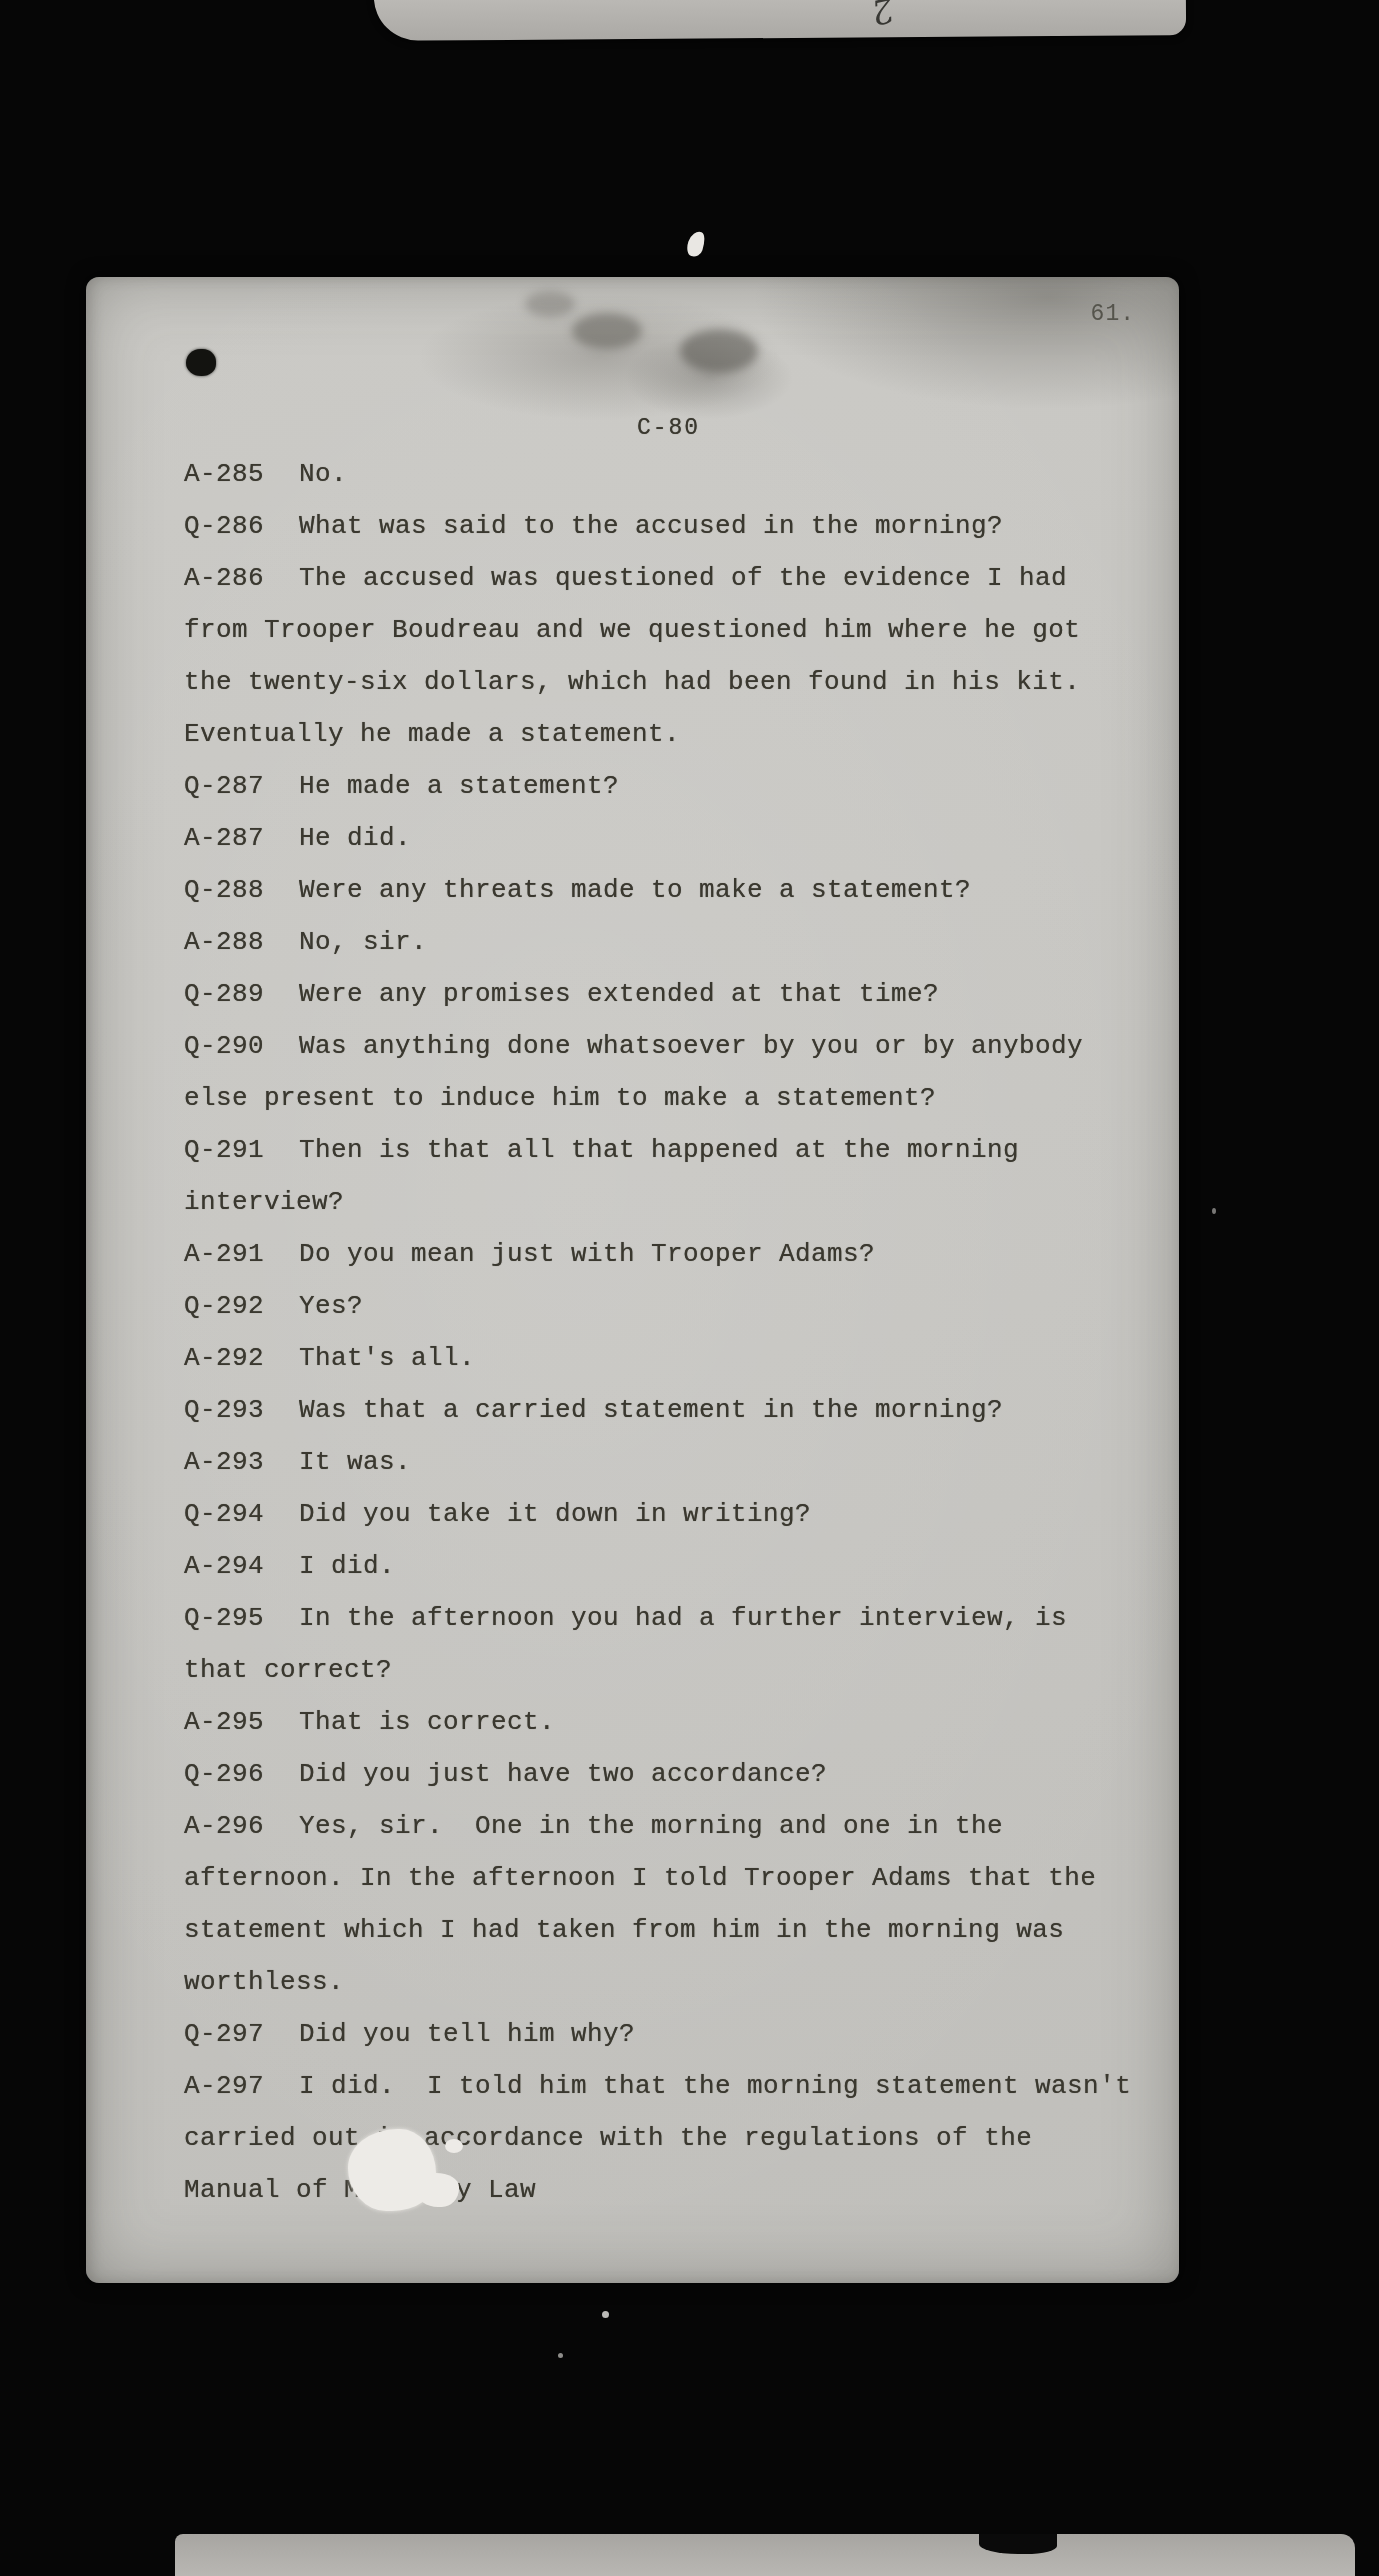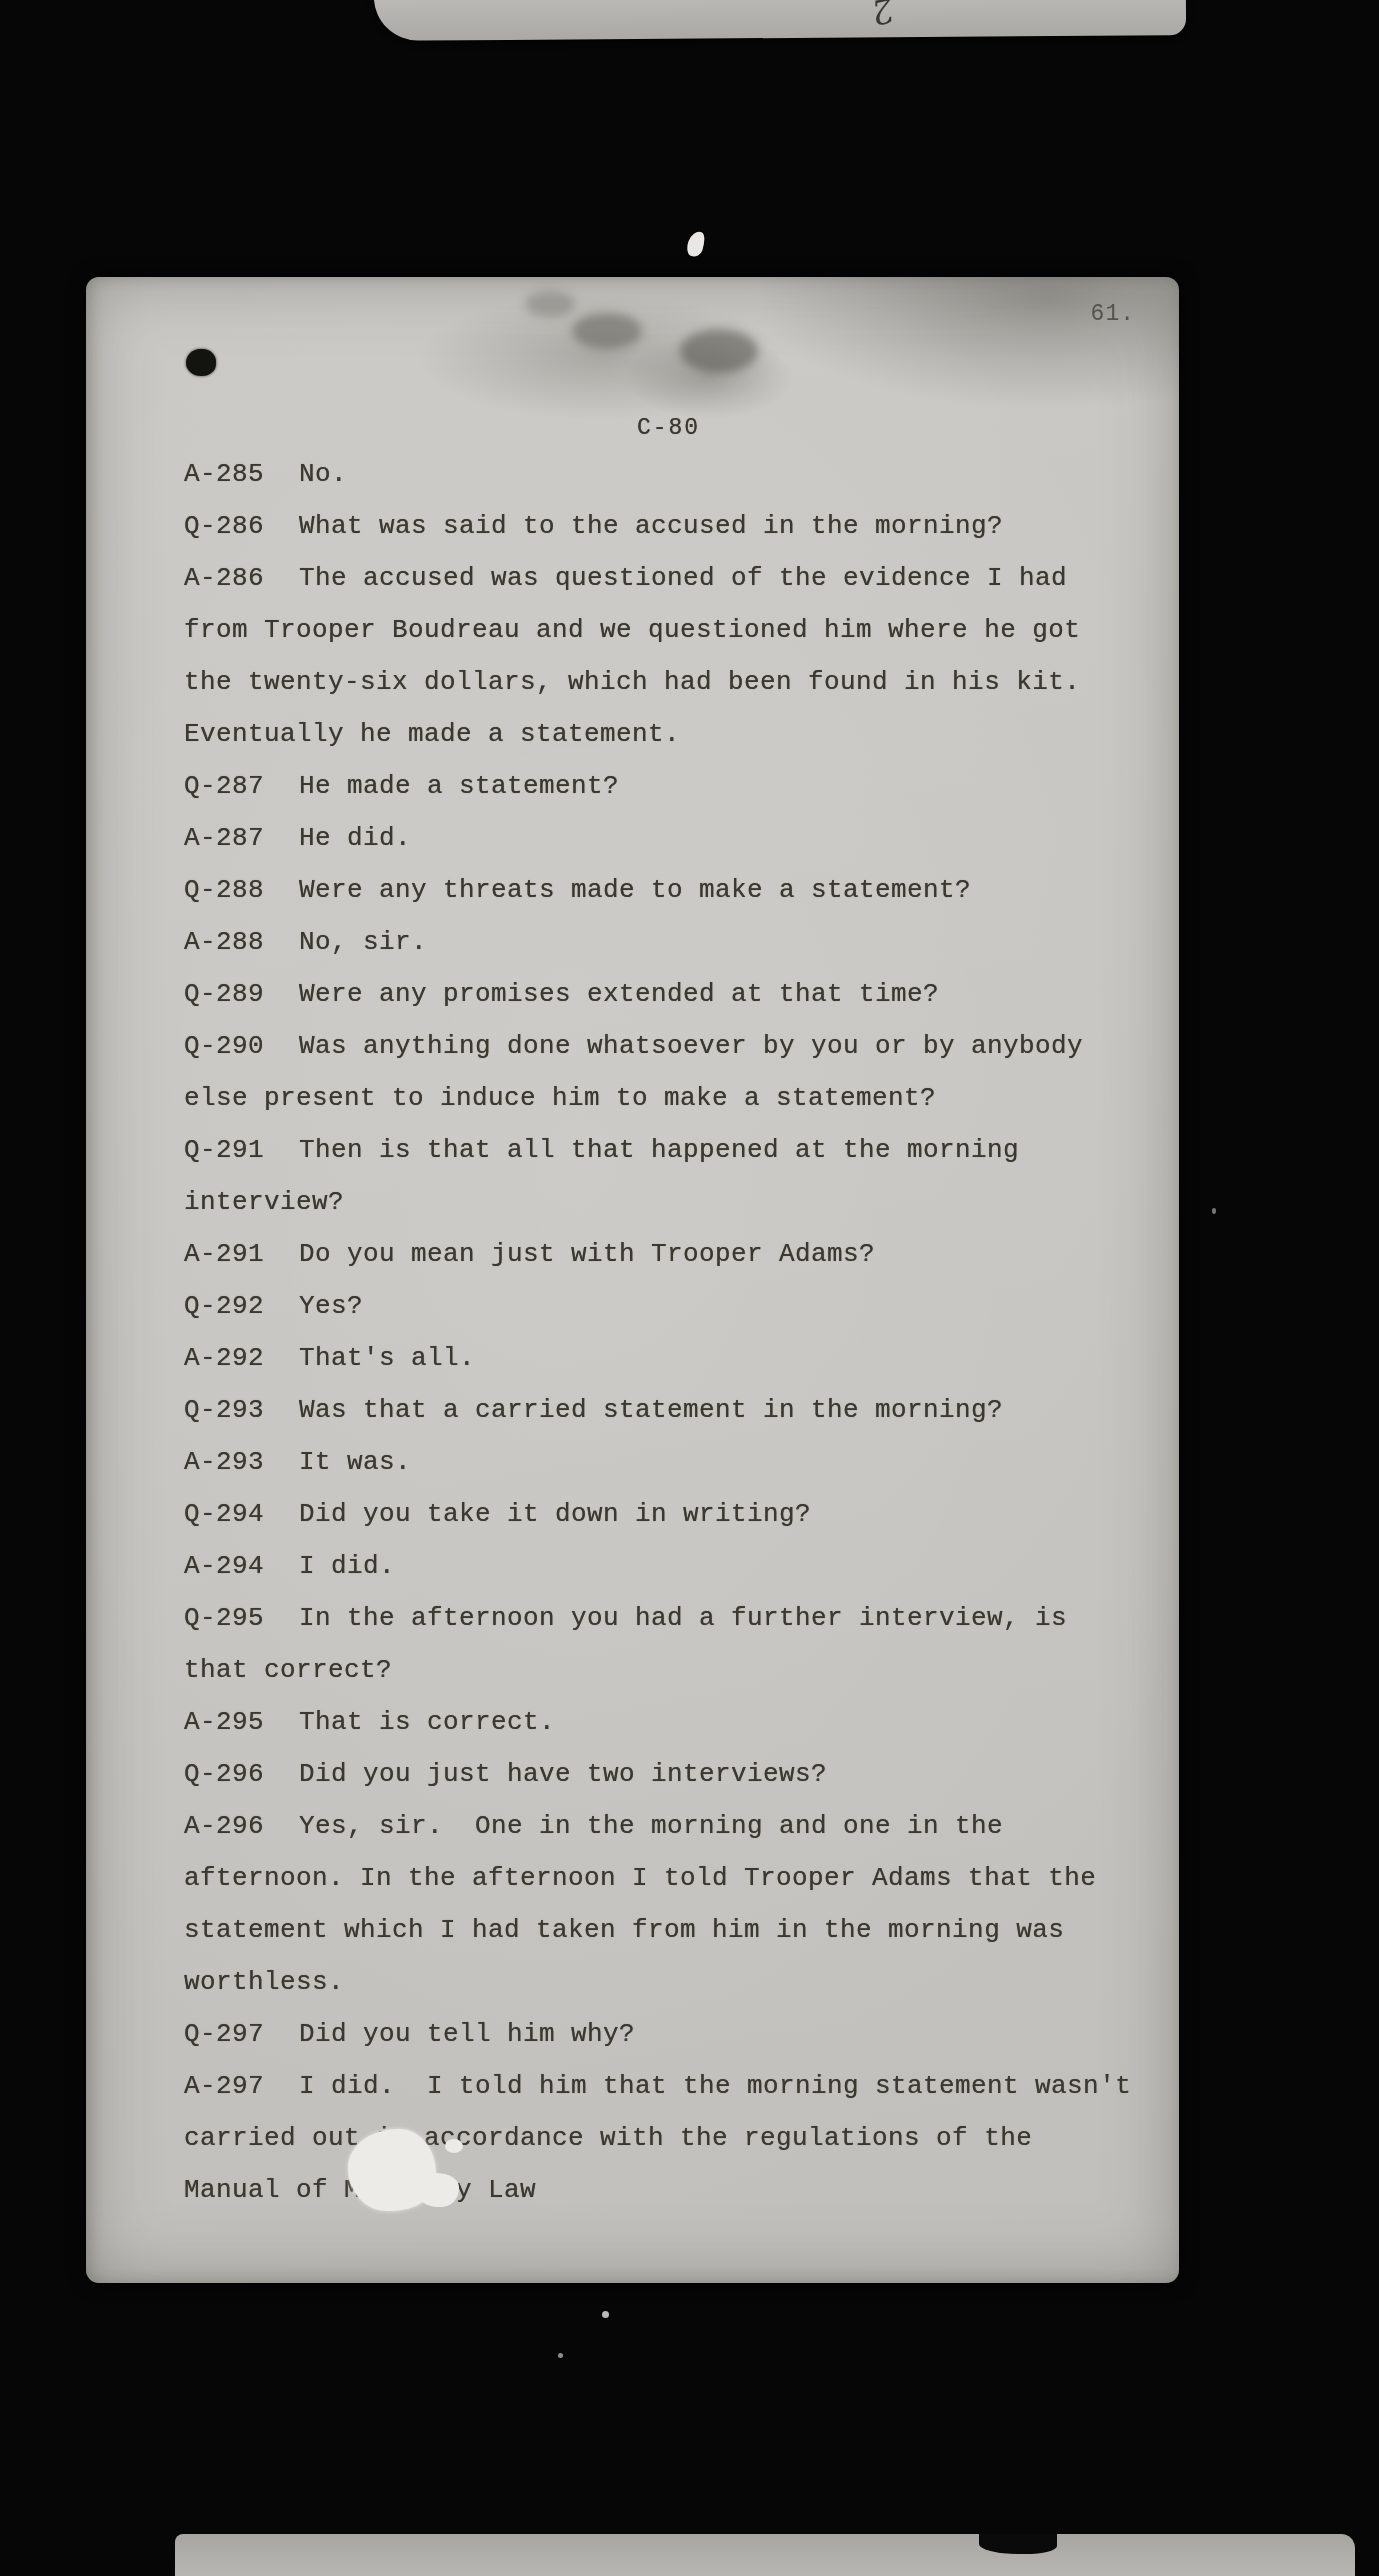--- a/index.html
+++ b/index.html
@@ -156,21 +156,21 @@
         <p class="entry"><span class="entry-label">Q-291</span><span class="entry-text">Then is that all that happened at the morning interview?</span></p>
         <p class="entry"><span class="entry-label">A-291</span><span class="entry-text">Do you mean just with Trooper Adams?</span></p>
         <p class="entry"><span class="entry-label">Q-292</span><span class="entry-text">Yes?</span></p>
         <p class="entry"><span class="entry-label">A-292</span><span class="entry-text">That's all.</span></p>
         <p class="entry"><span class="entry-label">Q-293</span><span class="entry-text">Was that a carried statement in the morning?</span></p>
         <p class="entry"><span class="entry-label">A-293</span><span class="entry-text">It was.</span></p>
         <p class="entry"><span class="entry-label">Q-294</span><span class="entry-text">Did you take it down in writing?</span></p>
         <p class="entry"><span class="entry-label">A-294</span><span class="entry-text">I did.</span></p>
         <p class="entry"><span class="entry-label">Q-295</span><span class="entry-text">In the afternoon you had a further interview, is that correct?</span></p>
         <p class="entry"><span class="entry-label">A-295</span><span class="entry-text">That is correct.</span></p>
-        <p class="entry"><span class="entry-label">Q-296</span><span class="entry-text">Did you just have two interviews?</span></p>
+        <p class="entry"><span class="entry-label">Q-296</span><span class="entry-text">Did you just have two accordance?</span></p>
         <p class="entry"><span class="entry-label">A-296</span><span class="entry-text">Yes, sir.  One in the morning and one in the afternoon. In the afternoon I told Trooper Adams that the statement which I had taken from him in the morning was worthless.</span></p>
         <p class="entry"><span class="entry-label">Q-297</span><span class="entry-text">Did you tell him why?</span></p>
         <p class="entry"><span class="entry-label">A-297</span><span class="entry-text">I did.  I told him that the morning statement wasn't carried out in accordance with the regulations of the Manual of Military Law</span></p>
       </div>
     <div class="splotch splotch-1"></div>
     <div class="splotch splotch-2"></div>
     <div class="splotch splotch-3"></div>
   </div>
 
   <div class="bottom-strip">

